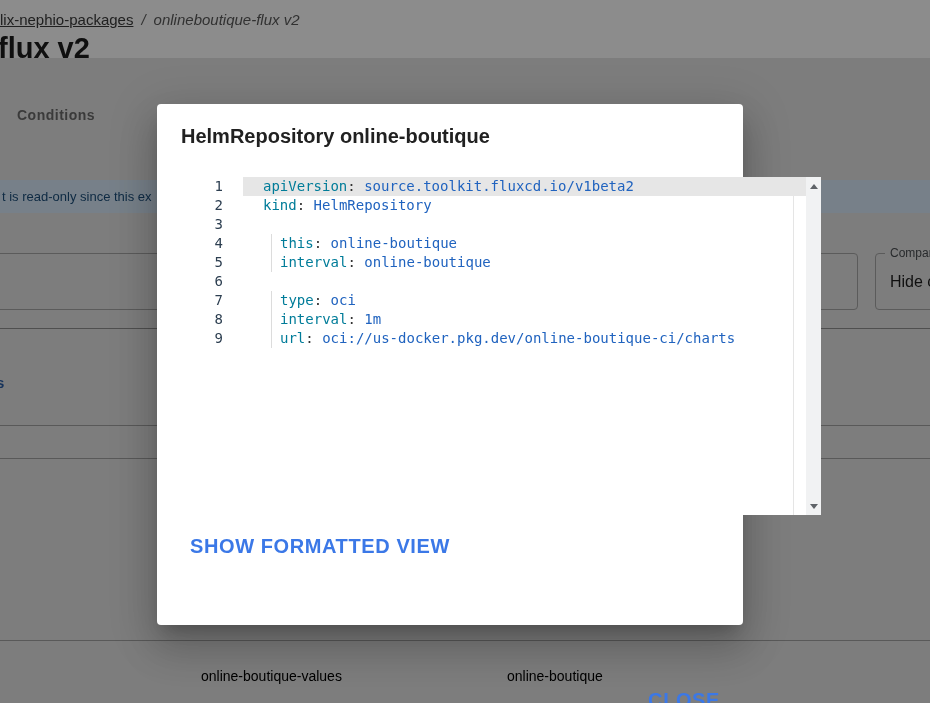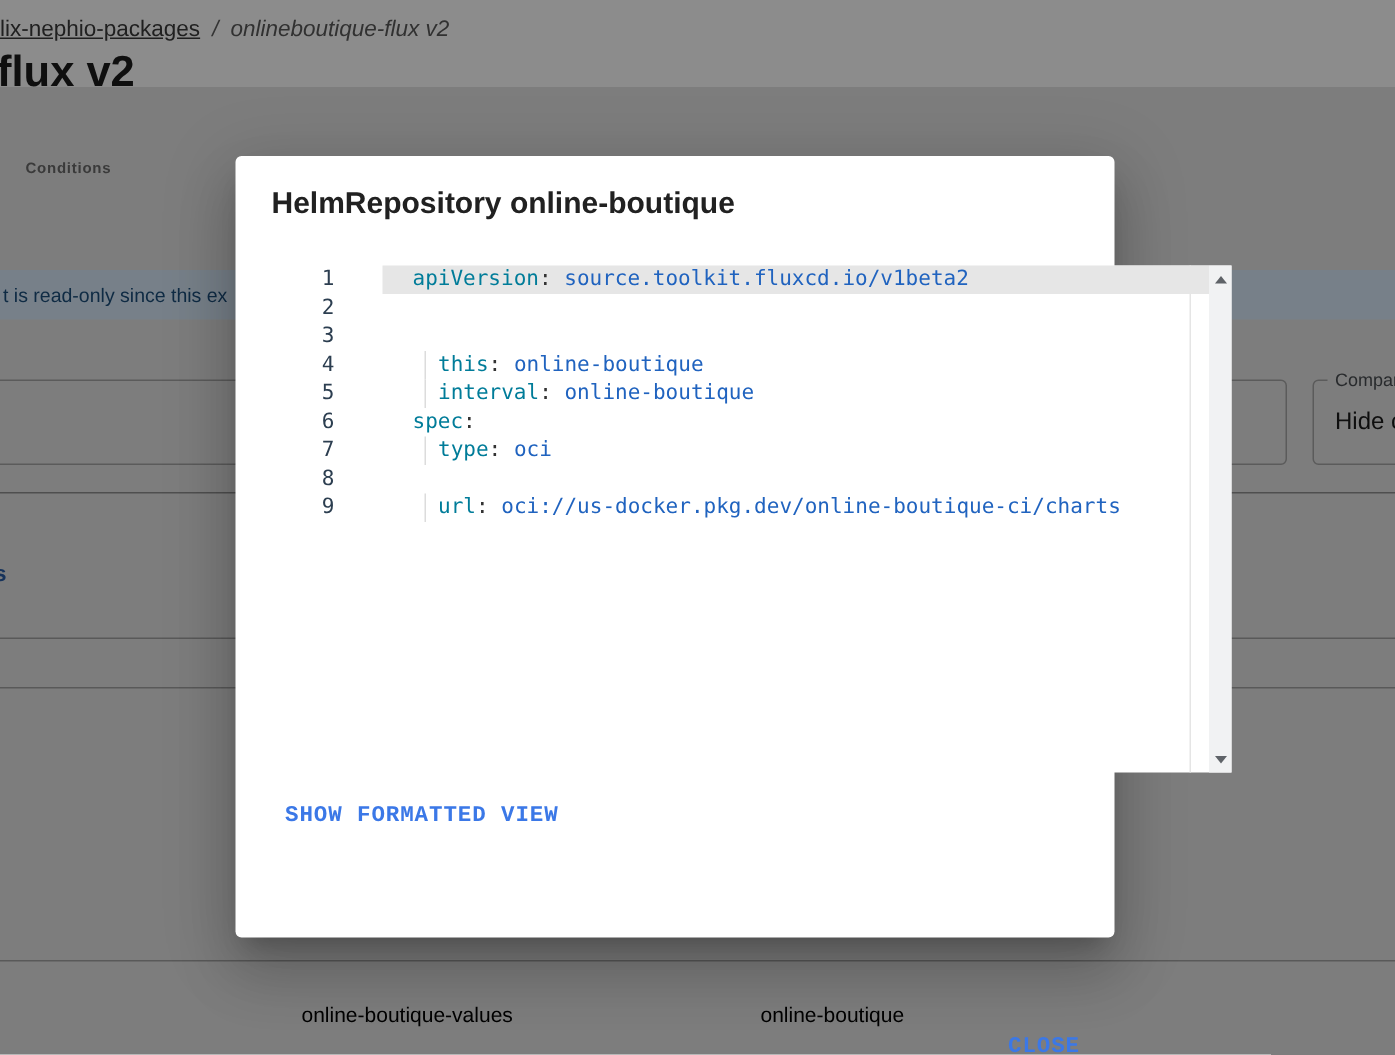--- a/index.html
+++ b/index.html
@@ -18,21 +18,21 @@
   #stage{position:relative;width:930px;height:703px;overflow:hidden}
 
   
   .backdrop{position:absolute;inset:0;background:#e4e4e4;z-index:1}
   .page-header{position:absolute;left:0;top:0;right:0;height:58px;background:#ffffff}
   .breadcrumb{position:absolute;left:0;top:11px;font-size:15px;color:#5f5f5f;white-space:nowrap}
   .breadcrumb a{color:#3b3b3b;text-decoration:underline;cursor:pointer}
   .breadcrumb .sep{margin:0 8px;color:#5f5f5f;font-style:italic}
   .breadcrumb .current{font-style:italic;color:#5a5a5a}
   .page-title{position:absolute;left:-2px;top:32px;font-size:29px;font-weight:700;color:#1c1c1c;white-space:nowrap}
-  .tab-label{position:absolute;left:17px;top:107px;font-size:10px;font-weight:700;color:#6b6b6b;letter-spacing:.5px}
+  .tab-label{position:absolute;left:17px;top:107px;font-size:14px;font-weight:700;color:#6b6b6b;letter-spacing:.5px}
   .banner{position:absolute;left:0;right:0;top:180px;height:33px;background:var(--banner-bg)}
   .banner-text{position:absolute;left:2px;top:0;height:33px;line-height:33px;font-size:13px;color:var(--banner-text);white-space:nowrap}
   .outline-box{position:absolute;top:253px;height:57px;border:1px solid #a6a6a6;border-radius:4px;background:transparent}
   .search-box{left:-24px;width:882px}
   .compare-box{left:875px;width:130px}
   .compare-label{position:absolute;top:-8px;left:9px;font-size:12px;color:#4a4e52;background:#e4e4e4;padding:0 5px;white-space:nowrap}
   .compare-value{position:absolute;left:14px;top:0;height:55px;line-height:55px;font-size:16px;color:#1d1d1d;white-space:nowrap}
   .hline{position:absolute;left:0;right:0;height:0;border-top:1px solid #a3a3a3}
   .hline.strong{border-top-color:#909090}
   .link-fragment{position:absolute;left:-4px;top:374px;font-size:15px;font-weight:700;color:#2b5ea7}
@@ -48,37 +48,37 @@
     border-radius:4px;z-index:3;
     box-shadow:0 11px 15px -7px rgba(0,0,0,.2),0 24px 38px 3px rgba(0,0,0,.14),0 9px 46px 8px rgba(0,0,0,.12)}
   .dialog-title{position:absolute;left:24px;top:20px;font-size:20px;line-height:24px;font-weight:700;color:#212121;white-space:nowrap}
 
   .editor{position:absolute;left:24px;top:73px;width:640px;height:338px;background:#fff;
     font-family:"DejaVu Sans Mono","Liberation Mono",monospace;font-size:14px}
   .print-margin{position:absolute;left:612px;top:0;bottom:0;width:0;border-left:1px solid #e5e5e5}
   .code-lines{position:absolute;inset:0}
   .code-row{display:flex;height:19px;line-height:19px;padding-right:15px;white-space:pre}
   .code-row .ln{flex:none;width:42px;text-align:right;color:var(--gutter-number);user-select:none}
-  .code-row .code{flex:1;margin-left:32px;padding-left:20px}
+  .code-row .code{flex:1;margin-left:20px;padding-left:20px}
   .code-row.active .code{background:var(--active-line-bg)}
   .code .k{color:var(--syntax-key)}
   .code .p{color:var(--syntax-punct)}
   .code .v{color:var(--syntax-value)}
   .ind{display:inline-block;width:17px;height:19px;vertical-align:bottom;position:relative}
   .ind::before{content:'';position:absolute;left:8px;top:0;bottom:0;border-left:1px solid #dcdcdc}
 
   .scrollbar{position:absolute;right:0;top:0;bottom:0;width:15px;background:#f1f2f3}
   .sb-arrow{position:absolute;left:0;width:15px;height:14px;display:flex;align-items:center;justify-content:center;cursor:pointer}
   .sb-arrow.up{top:2px}
   .sb-arrow.down{bottom:2px}
   .tri-up{width:0;height:0;border-left:4px solid transparent;border-right:4px solid transparent;border-bottom:5px solid #5f6368}
   .tri-down{width:0;height:0;border-left:4px solid transparent;border-right:4px solid transparent;border-top:5px solid #5f6368}
 
   .text-btn{position:absolute;border:none;background:transparent;color:var(--accent-blue);
-    font-family:Liberation Mono, monospace;font-size:15px;font-weight:700;letter-spacing:.6px;
+    font-family:Liberation Sans, sans-serif;font-size:20px;font-weight:700;letter-spacing:.6px;
     padding:6px 8px;border-radius:4px;cursor:pointer;white-space:nowrap}
   .btn-formatted{left:25px;top:425px}
   .btn-close{right:15px;top:579px}
 </style>
 </head>
 <body>
 
 <div id="stage">
 
   <div class="backdrop">
@@ -113,27 +113,27 @@
 
   <div class="overlay"></div>
 
   <div class="dialog">
     <div class="dialog-title">HelmRepository online-boutique</div>
 
     <div class="editor">
       <div class="print-margin"></div>
       <div class="code-lines">
           <div class="code-row active"><span class="ln">1</span><span class="code"><span class="k">apiVersion</span><span class="p">:</span> <span class="v">source.toolkit.fluxcd.io/v1beta2</span></span></div>
-          <div class="code-row"><span class="ln">2</span></div>
+          <div class="code-row"><span class="ln">2</span><span class="code"><span class="k">kind</span><span class="p">:</span> <span class="v">HelmRepository</span></span></div>
           <div class="code-row"><span class="ln">3</span></div>
           <div class="code-row"><span class="ln">4</span><span class="code"><span class="ind"></span><span class="k">this</span><span class="p">:</span> <span class="v">online-boutique</span></span></div>
           <div class="code-row"><span class="ln">5</span><span class="code"><span class="ind"></span><span class="k">interval</span><span class="p">:</span> <span class="v">online-boutique</span></span></div>
-          <div class="code-row"><span class="ln">6</span><span class="code"><span class="k">spec</span><span class="p">:</span></span></div>
+          <div class="code-row"><span class="ln">6</span></div>
           <div class="code-row"><span class="ln">7</span><span class="code"><span class="ind"></span><span class="k">type</span><span class="p">:</span> <span class="v">oci</span></span></div>
-          <div class="code-row"><span class="ln">8</span></div>
+          <div class="code-row"><span class="ln">8</span><span class="code"><span class="ind"></span><span class="k">interval</span><span class="p">:</span> <span class="v">1m</span></span></div>
           <div class="code-row"><span class="ln">9</span><span class="code"><span class="ind"></span><span class="k">url</span><span class="p">:</span> <span class="v">oci://us-docker.pkg.dev/online-boutique-ci/charts</span></span></div>
         </div>
       <div class="scrollbar">
         <div class="sb-arrow up">
             <span class="tri-up"></span>
           </div>
         <div class="sb-arrow down">
             <span class="tri-down"></span>
           </div>
       </div>

